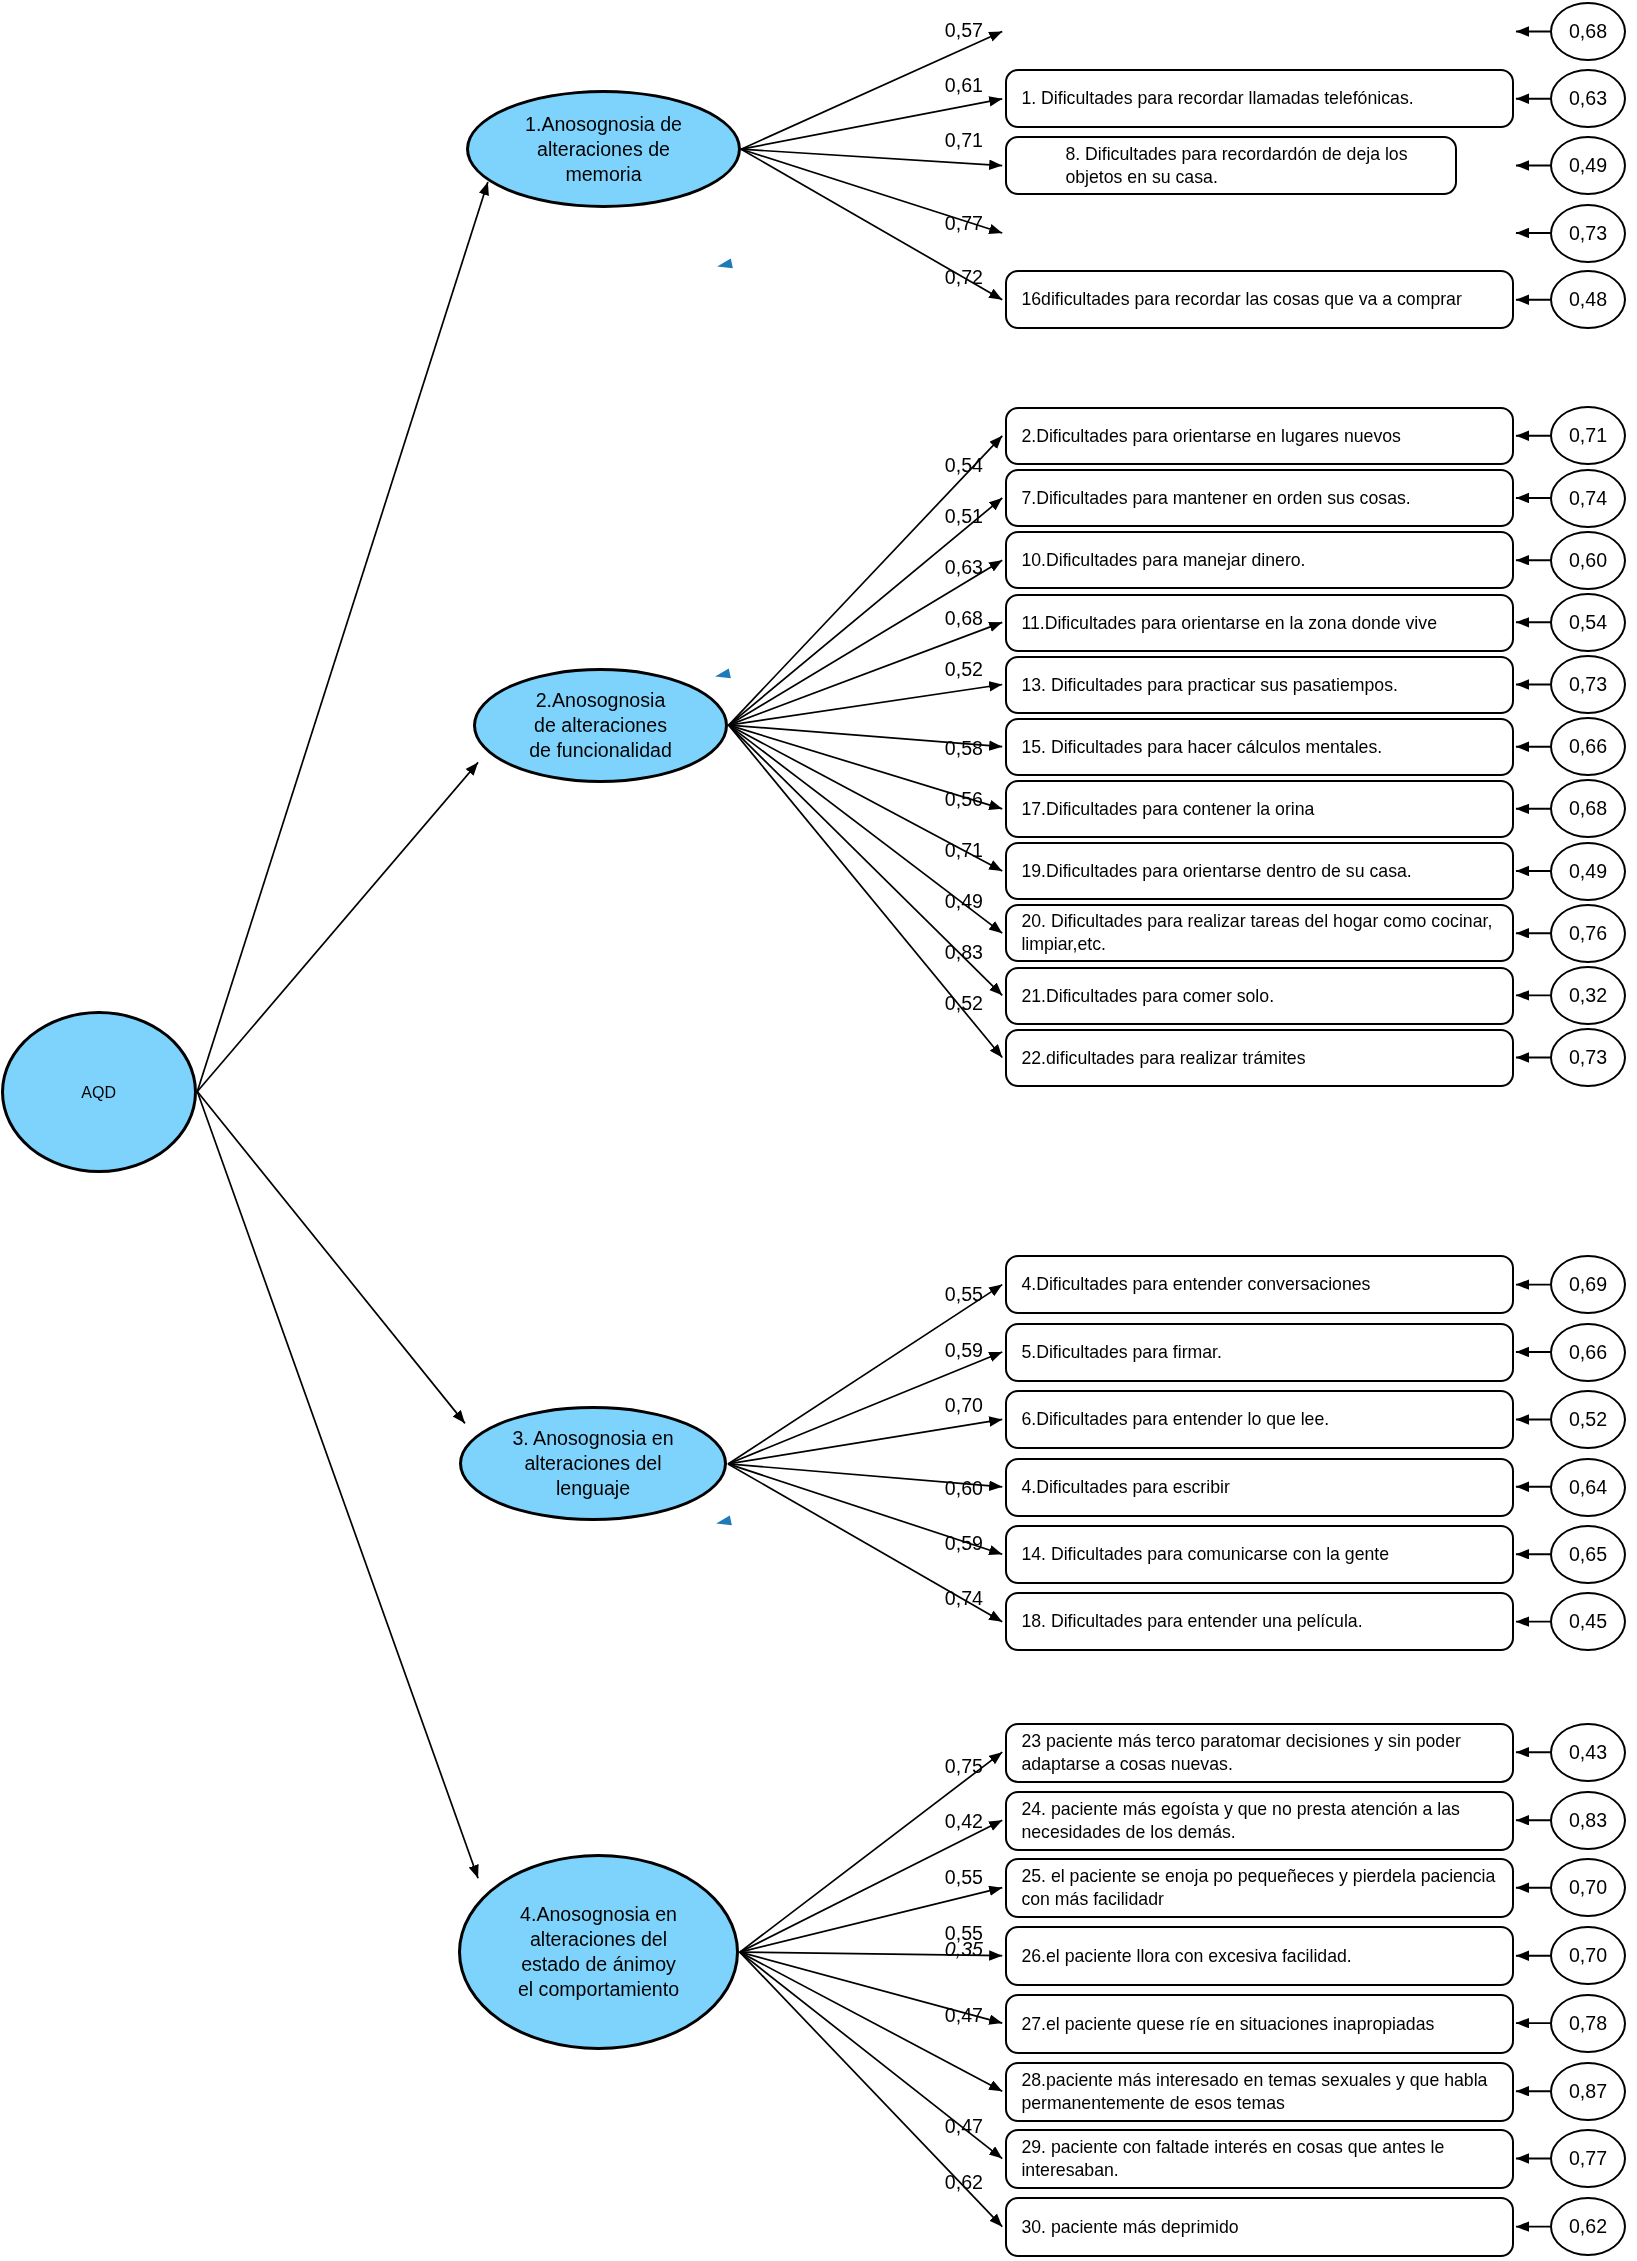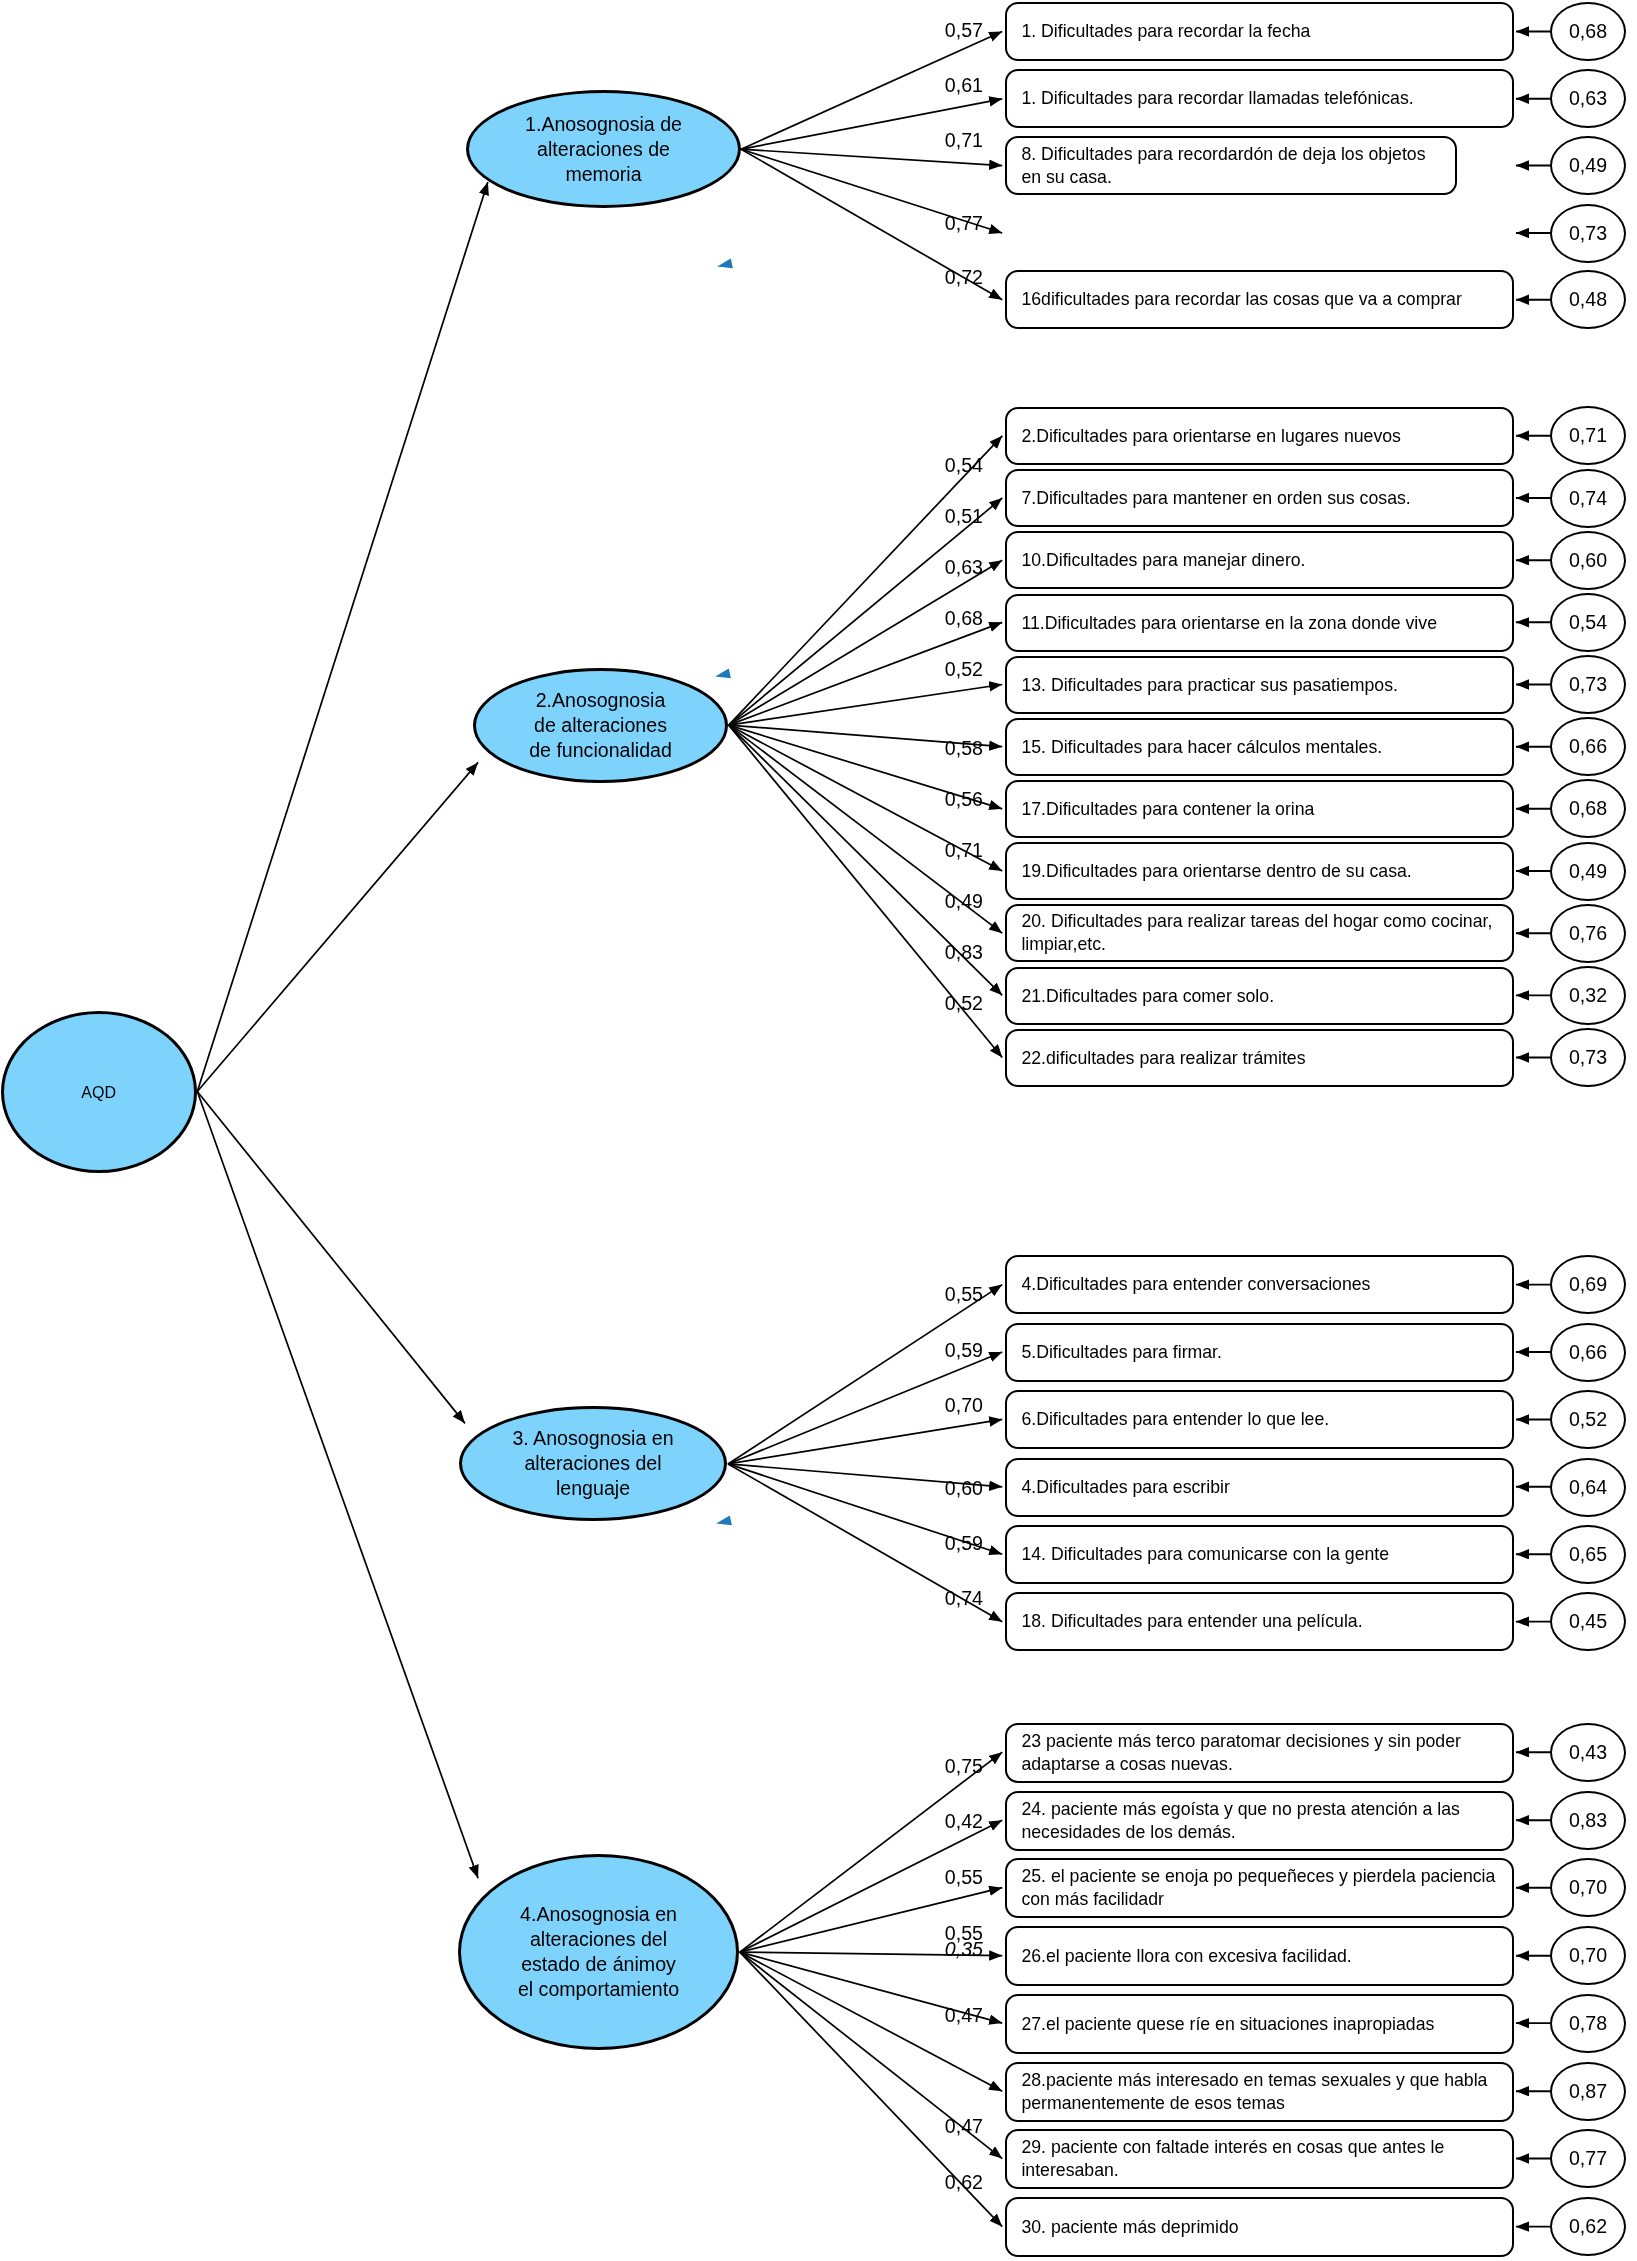--- a/index.html
+++ b/index.html
@@ -154,35 +154,32 @@
       </g>
   </svg>
 <div class="oval" style="left: 0.7px; top: 1011px; width: 196px; height: 162px;">
       <span class="lbl root">AQD</span>
     </div>
     <div class="oval" style="left: 466px; top: 90px; width: 275px; height: 118px;">
       <span class="lbl">1.Anosognosia de
 alteraciones de
 memoria</span>
     </div>
-    <div class="item-box" style="left: 1005px; top: 2px; width: 509px; height: 59px;">
-      <span class="txt">1. Dificultades para recordar la fecha</span>
-    </div>
     <div class="load-lbl" style="left: 885px; top: 18px;">0,57</div>
     <div class="err-oval" style="left: 1550px; top: 2px; width: 76px; height: 59px;">
       <span>0,68</span>
     </div>
     <div class="item-box" style="left: 1005px; top: 69px; width: 509px; height: 59px;">
       <span class="txt">1. Dificultades para recordar llamadas telefónicas.</span>
     </div>
     <div class="load-lbl" style="left: 885px; top: 73px;">0,61</div>
     <div class="err-oval" style="left: 1550px; top: 69px; width: 76px; height: 59px;">
       <span>0,63</span>
     </div>
-    <div class="item-box" style="left: 1005px; top: 136px; width: 452px; height: 59px;">
+    <div class="item-box" style="left: 1005px; top: 136px; width: 452px; height: 59px; padding-left: 44px;">
       <span class="txt">8. Dificultades para recordardón de deja los objetos en su casa.</span>
     </div>
     <div class="load-lbl" style="left: 885px; top: 128px;">0,71</div>
     <div class="err-oval" style="left: 1550px; top: 136px; width: 76px; height: 59px;">
       <span>0,49</span>
     </div>
     <div class="load-lbl" style="left: 885px; top: 211px;">0,77</div>
     <div class="err-oval" style="left: 1550px; top: 204px; width: 76px; height: 59px;">
       <span>0,73</span>
     </div>

